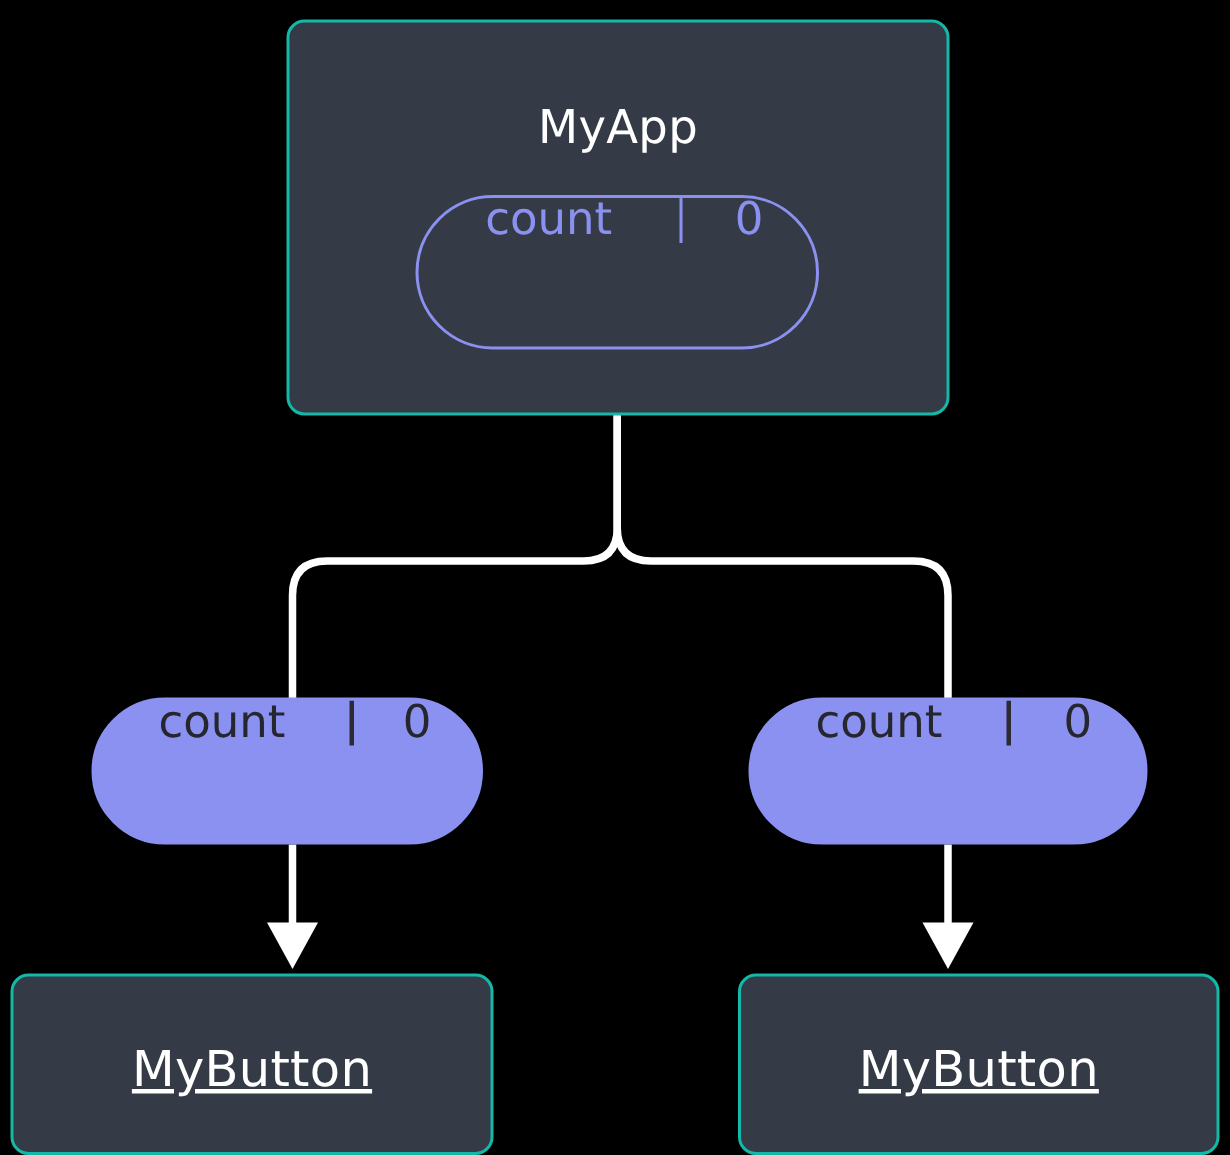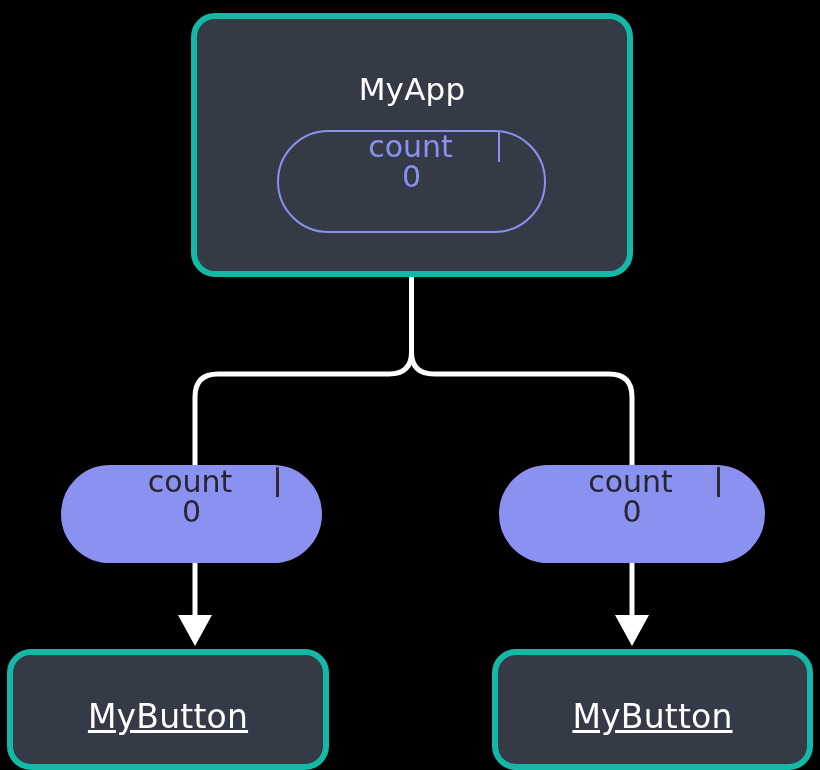--- a/index.html
+++ b/index.html
@@ -27,22 +27,22 @@
     width: 820px;
     height: 770px;
     pointer-events: none;
   }
 
   
   .component-box {
     position: absolute;
     box-sizing: border-box;
     background: #343b47;
-    border: 6px solid #14b8a6;
-    border-radius: 24px;
+    border: 2px solid #14b8a6;
+    border-radius: 12px;
   }
   .component-title {
     position: absolute;
     left: 0;
     right: 0;
     text-align: center;
     color: #ffffff;
     font-size: 31px;
     font-weight: 400;
     letter-spacing: 0.2px;
@@ -77,24 +77,23 @@
     top: 42px;
     font-size: 33px;
     text-decoration: underline;
   }
 
   
   .state-pill {
     position: absolute;
     box-sizing: border-box;
     display: flex;
-    align-items: center;
+    align-items: flex-start;
     border-radius: 999px;
     overflow: hidden;
-    flex-direction: column;
   }
   .state-pill .pill-key,
   .state-pill .pill-value {
     display: flex;
     align-items: center;
     justify-content: center;
     white-space: nowrap;
     font-size: 30px;
     line-height: 1;
   }

